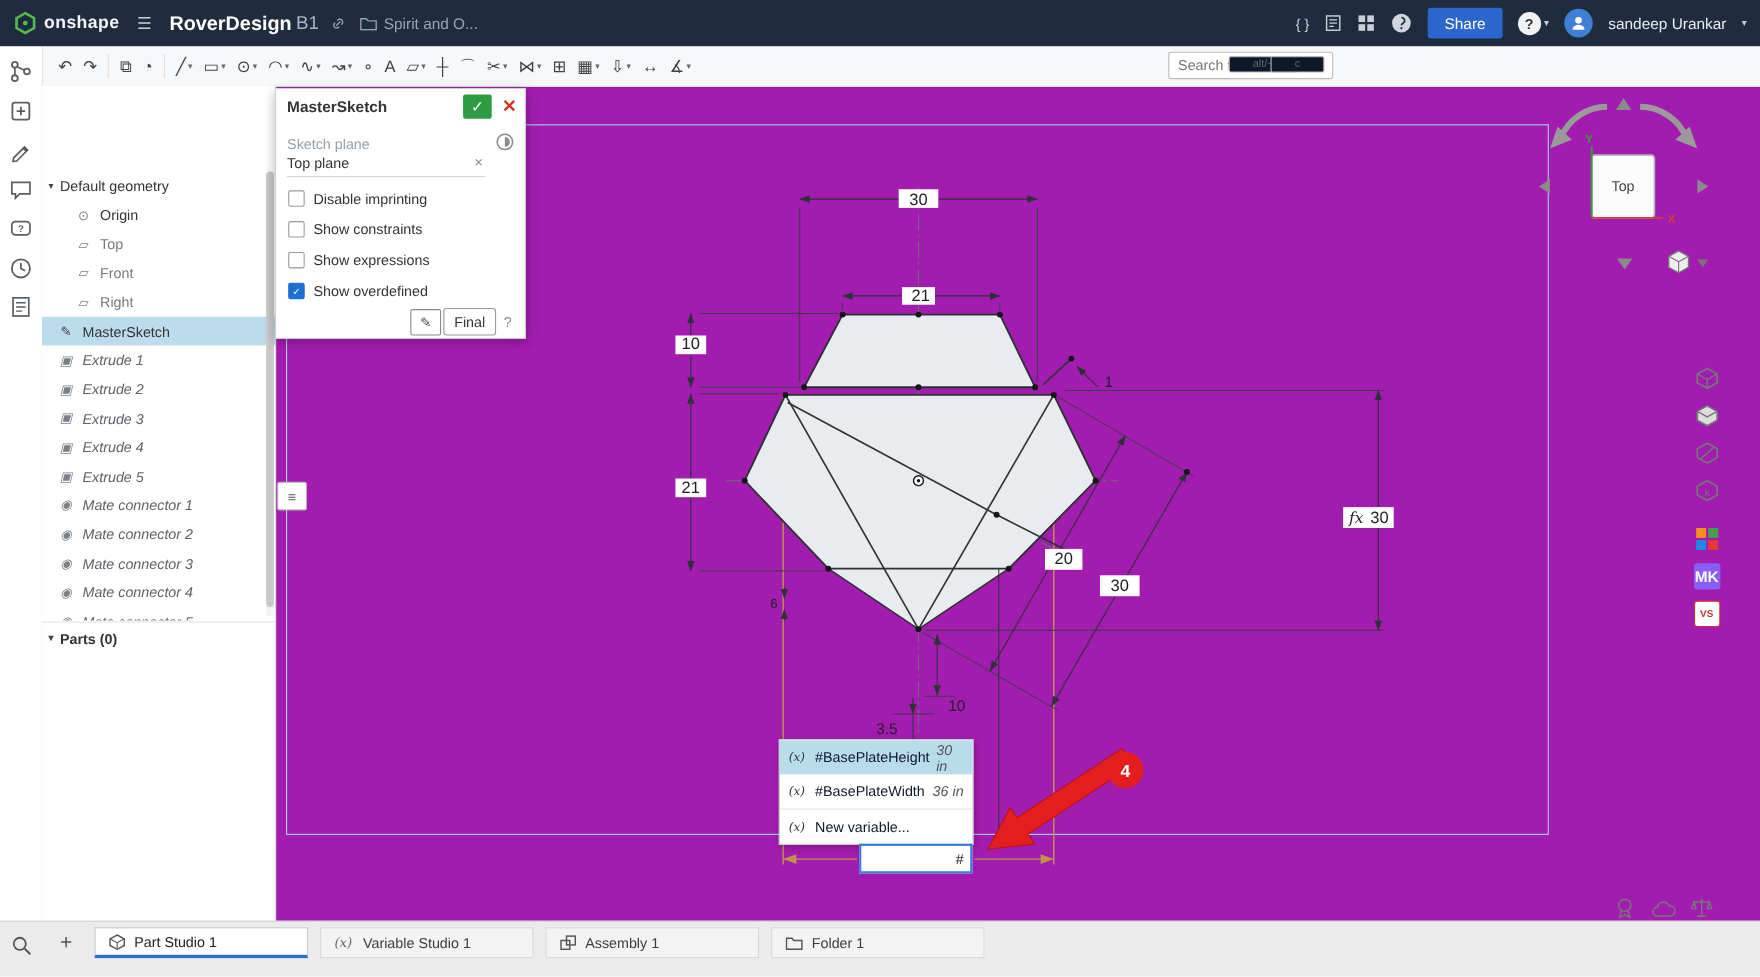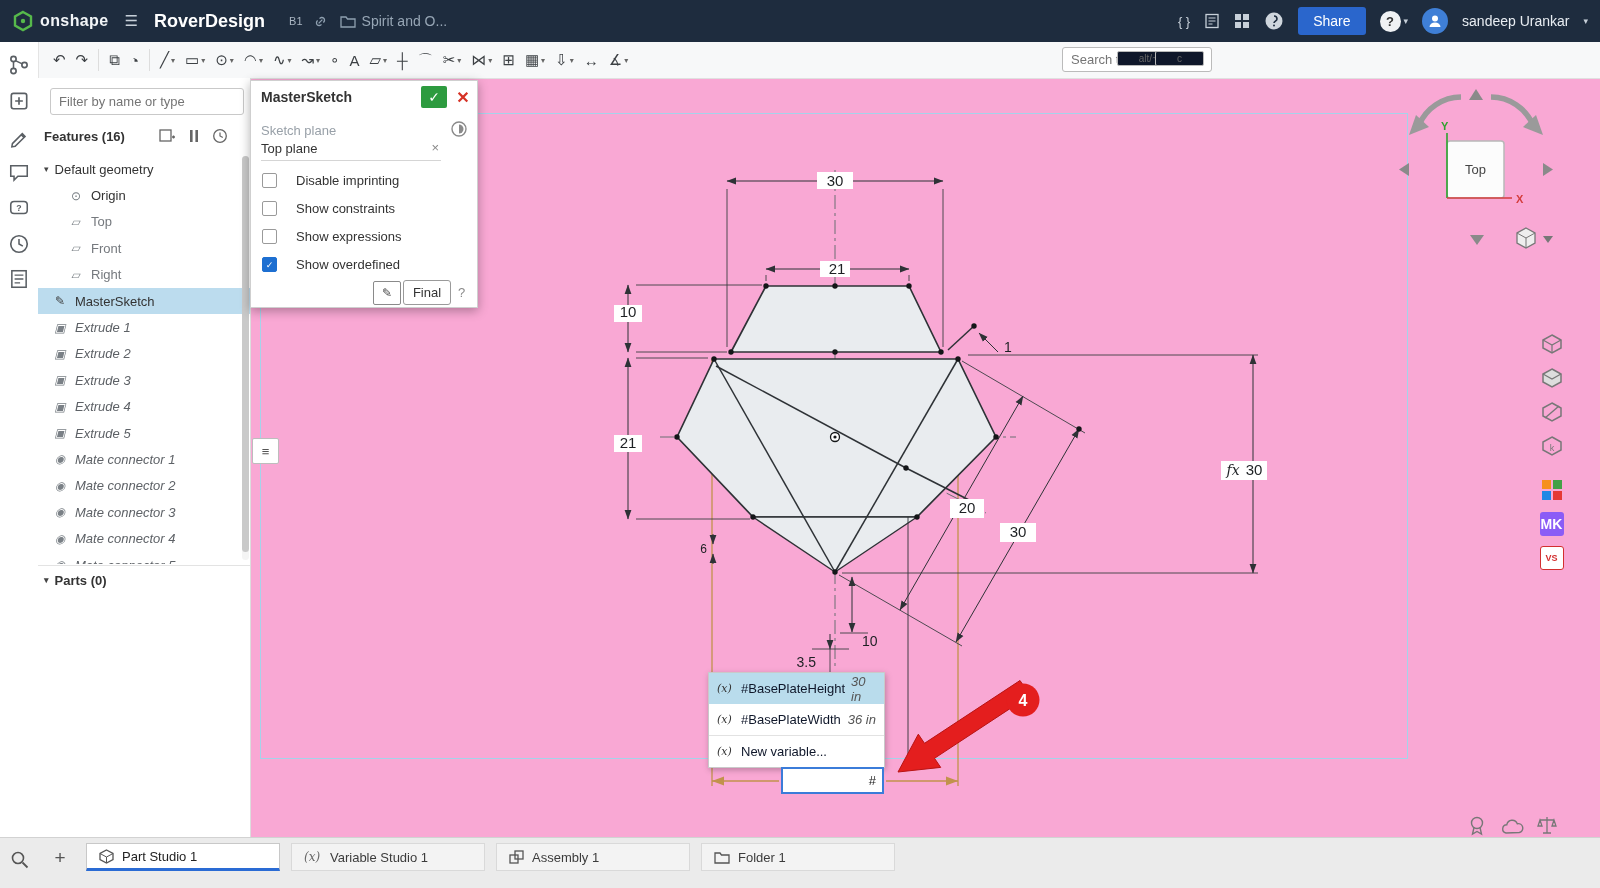--- a/index.html
+++ b/index.html
@@ -4,21 +4,21 @@
 <style>
   html,body{margin:0;padding:0;background:#fff}
   body{width:1600px;height:888px;font-family:"Liberation Sans",sans-serif}
   #app{position:relative;width:1600px;height:888px;overflow:hidden;background:#fff}
 
   
   .topbar{position:absolute;top:0;left:0;right:0;height:42px;background:#1e2c3e;display:flex;align-items:center;color:#fff;z-index:40;padding:0 12px;box-sizing:border-box}
   .logo-text{font-size:16px;font-weight:bold;letter-spacing:.4px;margin-left:6px;color:#f2f5f7}
   .hamburger{font-size:15px;color:#c7d0d9;margin:0 16px;cursor:pointer}
   .doc-title{font-size:18px;font-weight:bold;color:#fff}
-  .doc-version{font-size:11px;color:#aab6c2;margin-left:24px}
+  .doc-version{font-size:17px;color:#aab6c2;margin-left:4px}
   .doc-folder{font-size:14px;color:#97a6b5;margin-left:6px}
   .tb-right{margin-left:auto;display:flex;align-items:center;gap:14px}
   .tb-ic{color:#c7d0d9;font-size:13px}
   .share-btn{background:#2a66cc;color:#fff;font-size:14px;padding:6px 15px;border-radius:3px;cursor:pointer}
   .help-circle{width:21px;height:21px;border-radius:50%;background:#f0f2f4;color:#333;font-size:13px;font-weight:bold;display:flex;align-items:center;justify-content:center}
   .caret-w{color:#c7d0d9;font-size:9px}
   .avatar{width:26px;height:26px;border-radius:50%;background:#3f7fd6;display:flex;align-items:center;justify-content:center}
   .username{font-size:14px;color:#e8edf2}
 
   
@@ -57,29 +57,29 @@
 
   
   .dialog{position:absolute;left:250px;top:80px;width:226px;height:226px;background:#fff;border:1px solid #cfcfcf;box-shadow:0 3px 10px rgba(0,0,0,.3);z-index:35}
   .dlg-title{position:absolute;left:10px;top:8px;font-size:14px;font-weight:bold;color:#333}
   .dlg-check{position:absolute;left:170px;top:5px;width:26px;height:22px;background:#2d9b3f;border-radius:2px;color:#fff;font-size:14px;display:flex;align-items:center;justify-content:center;cursor:pointer}
   .dlg-close{position:absolute;left:202px;top:5px;width:20px;height:22px;color:#d63226;font-size:16px;font-weight:bold;display:flex;align-items:center;justify-content:center;cursor:pointer}
   .dlg-plane-label{position:absolute;left:10px;top:42px;font-size:13px;color:#98a0a8}
   .dlg-plane-row{position:absolute;left:10px;top:56px;width:180px;height:23px;border-bottom:1px solid #d5d5d5;font-size:13px;color:#333;display:flex;align-items:center}
   .dlg-plane-x{position:absolute;right:2px;top:3px;color:#888;font-size:13px;cursor:pointer}
   .dlg-clock{position:absolute;left:199px;top:39px}
-  .cbrow{position:absolute;left:11px;display:flex;align-items:center;gap:19px;font-size:13px;color:#333}
+  .cbrow{position:absolute;left:11px;display:flex;align-items:center;gap:8px;font-size:13px;color:#333}
   .cb{width:13px;height:13px;border:1px solid #9a9a9a;border-radius:2px;background:#fff;display:flex;align-items:center;justify-content:center;flex:0 0 13px}
   .cb.on{background:#1d6fd1;border-color:#1d6fd1;color:#fff;font-size:9px}
   .dlg-region{position:absolute;left:122px;top:200px;width:26px;height:22px;border:1px solid #8a8a8a;border-radius:2px;display:flex;align-items:center;justify-content:center;font-size:12px;color:#444;cursor:pointer}
   .dlg-final{position:absolute;left:152px;top:199px;width:46px;height:23px;border:1px solid #9a9a9a;border-radius:3px;background:#fff;font-size:13px;color:#333;display:flex;align-items:center;justify-content:center;cursor:pointer}
   .dlg-q{position:absolute;left:207px;top:204px;font-size:13px;color:#8a8a8a}
 
   
-  .canvas{position:absolute;top:78px;left:250px;right:0;bottom:50px;background:#f9a8d4;z-index:5}
+  .canvas{position:absolute;top:78px;left:250px;right:0;bottom:50px;background:#a21caf;z-index:5}
   .fold-btn{position:absolute;left:252px;top:438px;width:25px;height:24px;background:#fff;border:1px solid #bdbdbd;border-radius:2px;z-index:18;display:flex;align-items:center;justify-content:center;color:#555;font-size:13px;cursor:pointer}
 
   
   .dd{position:absolute;left:708px;top:672px;width:177px;background:#fff;border:1px solid #c9c9c9;box-shadow:1px 2px 6px rgba(0,0,0,.25);z-index:26;box-sizing:border-box}
   .dd-row{height:31px;display:flex;align-items:center;padding:0 8px;gap:6px;font-size:13px;cursor:pointer}
   .dd-row.sel{background:#b9dcec}
   .dd-row.new{border-top:1px solid #e2e2e2}
   .var-ic{font-family:"DejaVu Serif",serif;font-style:italic;font-size:11px;color:#333;flex:0 0 18px}
   .dd-name{flex:1;color:#0f172a;white-space:nowrap}
   .dd-val{font-style:italic;color:#555}
@@ -266,43 +266,20 @@
         <circle cx="10" cy="10" r="7.5" fill="none" stroke="#5a5f64" stroke-width="1.5"></circle>
         <path d="M10 5.5 v4.5 l3.5 2" fill="none" stroke="#5a5f64" stroke-width="1.4"></path>
       </svg>
     <svg class="ls-ic" style="top:226px" viewBox="0 0 20 20">
         <rect x="3.5" y="2.5" width="13" height="15" fill="none" stroke="#5a5f64" stroke-width="1.4"></rect>
         <path d="M6 6.5 h8 M6 10 h8 M6 13.5 h5" stroke="#5a5f64" stroke-width="1.2"></path>
       </svg>
   </div>
 
   <div class="fpanel">
-    <div class="fp-filter">
-      <svg width="14" height="14" viewBox="0 0 14 14">
-          <path d="M1 2 h12 L8.5 7.5 V12 l-3 -1.8 V7.5 z" fill="none" stroke="#666" stroke-width="1.3"></path>
-        </svg>
-      <input type="text" placeholder="Filter by name or type" style="">
-    </div>
-    <div class="fp-header">
-      <span class="t">Features (16)</span>
-      <span class="fp-hic">
-        <svg width="17" height="15" viewBox="0 0 17 15">
-            <rect x="1" y="1" width="11" height="11" fill="none" stroke="#666" stroke-width="1.3"></rect>
-            <path d="M13 8 h3 M14.5 6.5 v3" stroke="#666" stroke-width="1.3"></path>
-          </svg>
-        <svg width="10" height="14" viewBox="0 0 10 14">
-            <rect x="1" y="1" width="2.6" height="12" fill="#666"></rect>
-            <rect x="6.4" y="1" width="2.6" height="12" fill="#666"></rect>
-          </svg>
-        <svg width="16" height="16" viewBox="0 0 16 16">
-            <circle cx="8" cy="8" r="6.3" fill="none" stroke="#666" stroke-width="1.3"></circle>
-            <path d="M8 4.5 V8 l2.8 1.6" fill="none" stroke="#666" stroke-width="1.2"></path>
-          </svg>
-      </span>
-    </div>
 
     <div class="fp-list">
       <div class="grow">
           <span class="cr">▾</span>
           <span>Default geometry</span>
         </div>
       <div class="trow">
           <span class="gi">⊙</span>
           <span>Origin</span>
         </div>

